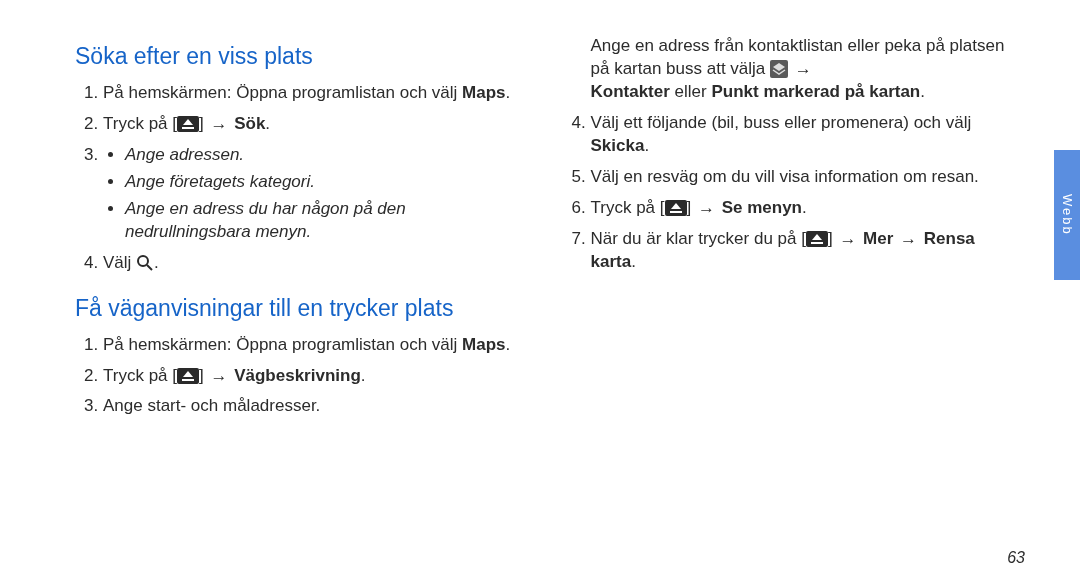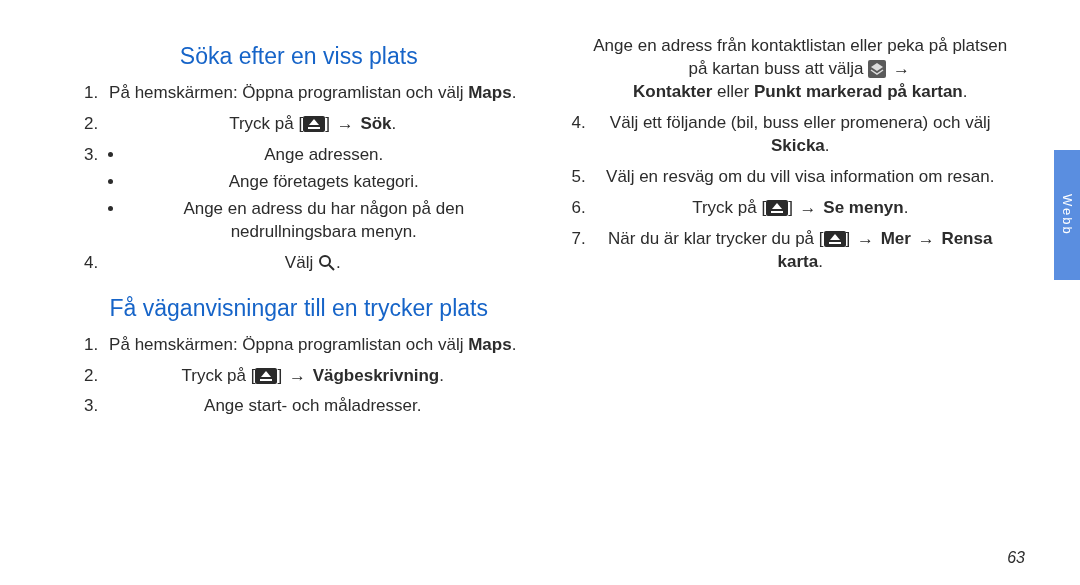--- a/index.html
+++ b/index.html
@@ -14,21 +14,20 @@
     position: relative;
     overflow: hidden;
   }
   .page {
     box-sizing: border-box;
     width: 1080px;
     height: 585px;
     padding: 35px 70px 20px 75px;
     display: flex;
     column-gap: 40px;
-    text-align: center;
   }
   .col {
     flex: 1;
   }
   h2.section-heading {
     color: #1664c8;
     font-weight: 400;
     font-size: 23px;
     margin: 8px 0 12px 0;
   }
@@ -38,20 +37,21 @@
     margin: 0 0 20px 0;
   }
   ol.steps > li {
     margin-bottom: 8px;
     line-height: 1.35;
   }
   ul.bullets {
     list-style: disc;
     padding-left: 22px;
     margin: 2px 0;
+    font-style: italic;
   }
   ul.bullets > li {
     margin-bottom: 4px;
   }
   .bold { font-weight: 700; }
   .icon-key {
     display: inline-block;
     vertical-align: middle;
   }
   .icon-key svg { display: block; }

